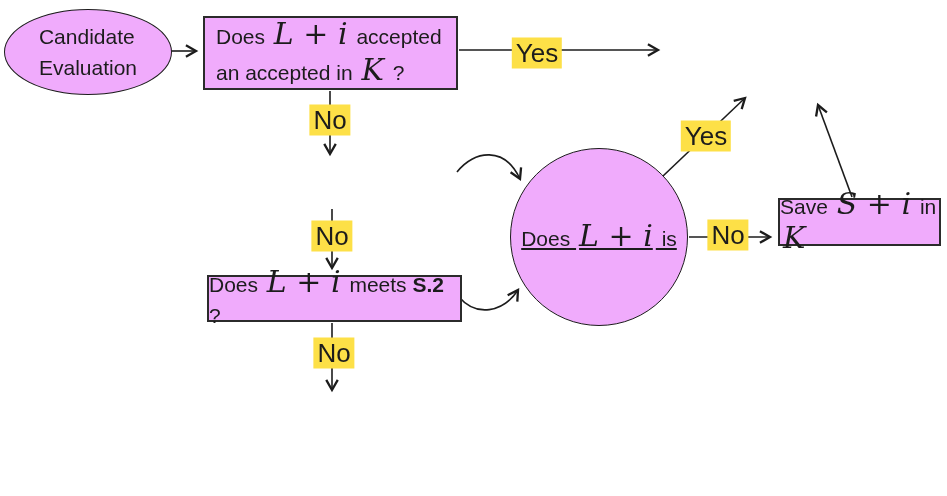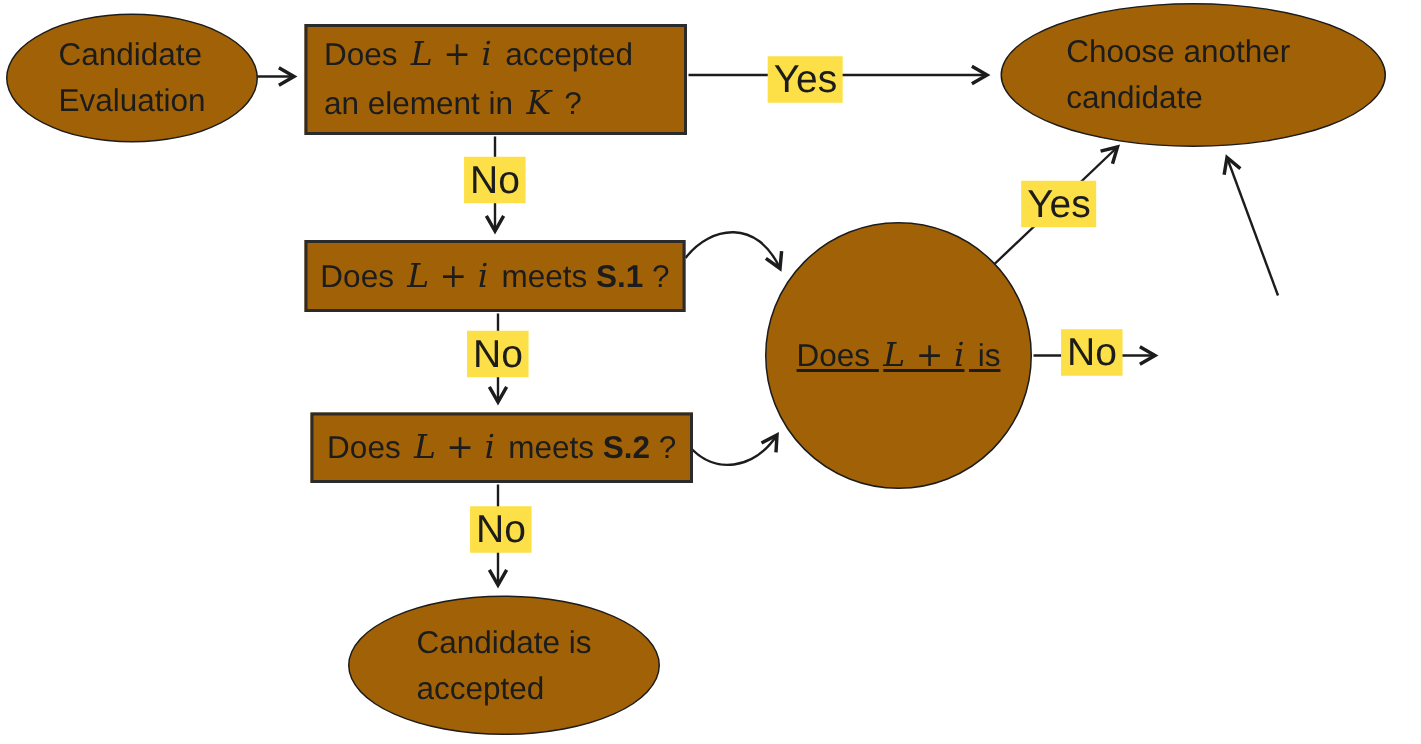--- a/index.html
+++ b/index.html
@@ -4,27 +4,27 @@
 <style>
   html,body{margin:0;padding:0;background:#ffffff;}
   .canvas{
     position:relative;width:947px;height:496px;background:#ffffff;
     font-family:"Liberation Sans",sans-serif;color:#1c1c1c;overflow:hidden;
   }
   svg.edges{position:absolute;left:0;top:0;width:947px;height:496px;pointer-events:none;}
   svg.edges path, svg.edges line{stroke:#1c1c1c;stroke-width:1.6;fill:none;}
   .node{
     position:absolute;display:flex;align-items:center;justify-content:center;
-    background:#a16207;box-sizing:border-box;font-size:21px;line-height:31px;
+    background:#f0abfc;box-sizing:border-box;font-size:21px;line-height:31px;
   }
   .ellipse{border:1.6px solid #1c1c1c;border-radius:50%;}
   .circle{border:1.6px solid #1c1c1c;border-radius:50%;text-decoration:underline;}
   .rect{border:2px solid #2b2b2b;}
   .tblock{text-align:left;}
-  .node .math{font-family:"DejaVu Serif",serif;font-style:italic;font-size:22px;padding:0 3px;margin-top:48px;}
+  .node .math{font-family:"DejaVu Serif",serif;font-style:italic;font-size:30px;padding:0 3px;margin-top:48px;}
   .node .bold{font-weight:bold;}
   .edge-label{
     position:absolute;background:#fde047;padding:0 4px;font-size:26px;
     transform:translate(-50%,-50%);white-space:nowrap;
   }
   
   #n-start{left:4px;top:9px;width:168px;height:86px;}
   #n-q1{left:203px;top:16px;width:255px;height:74px;justify-content:flex-start;padding-left:11px;line-height:33px;}
   #n-choose{left:667px;top:2px;width:257px;height:96px;}
   #n-choose .tblock{transform:translateX(-10px);}
@@ -67,56 +67,44 @@
   <div id="n-start" class="node ellipse">
     <div class="tblock">
         <div><span>Candidate</span></div>
         <div><span>Evaluation</span></div>
       </div>
   </div>
 
   <div id="n-q1" class="node rect">
     <div class="tblock">
         <div><span>Does </span><span class="math">L + i</span><span> accepted</span></div>
-        <div><span>an element in </span><span class="math">K</span><span> ?</span></div>
+        <div><span>an accepted in </span><span class="math">K</span><span> ?</span></div>
       </div>
   </div>
 
-  <div id="n-choose" class="node ellipse">
-    <div class="tblock">
-        <div><span>Choose another</span></div>
-        <div><span>candidate</span></div>
-      </div>
-  </div>
 
-  <div id="n-s1" class="node rect">
-    <div class="tblock">
-        <div><span>Does </span><span class="math">L + i</span><span> meets </span><span class="bold">S.1</span><span> ?</span></div>
-      </div>
-  </div>
 
   <div id="n-circle" class="node circle">
     <div class="tblock">
         <div><span>Does </span><span class="math">L + i</span><span> is</span></div>
       </div>
   </div>
 
+  <div id="n-save" class="node rect">
+    <div class="tblock">
+        <div><span>Save </span><span class="math">S + i</span><span> in </span><span class="math">K</span></div>
+      </div>
+  </div>
 
   <div id="n-s2" class="node rect">
     <div class="tblock">
         <div><span>Does </span><span class="math">L + i</span><span> meets </span><span class="bold">S.2</span><span> ?</span></div>
       </div>
   </div>
 
-  <div id="n-accept" class="node ellipse">
-    <div class="tblock">
-        <div><span>Candidate is</span></div>
-        <div><span>accepted</span></div>
-      </div>
-  </div>
 
   <div id="l-yes-top" class="edge-label">Yes</div>
   <div id="l-no-1" class="edge-label">No</div>
   <div id="l-no-2" class="edge-label">No</div>
   <div id="l-no-3" class="edge-label">No</div>
   <div id="l-yes-circle" class="edge-label">Yes</div>
   <div id="l-no-circle" class="edge-label">No</div>
 
 </div>
 

